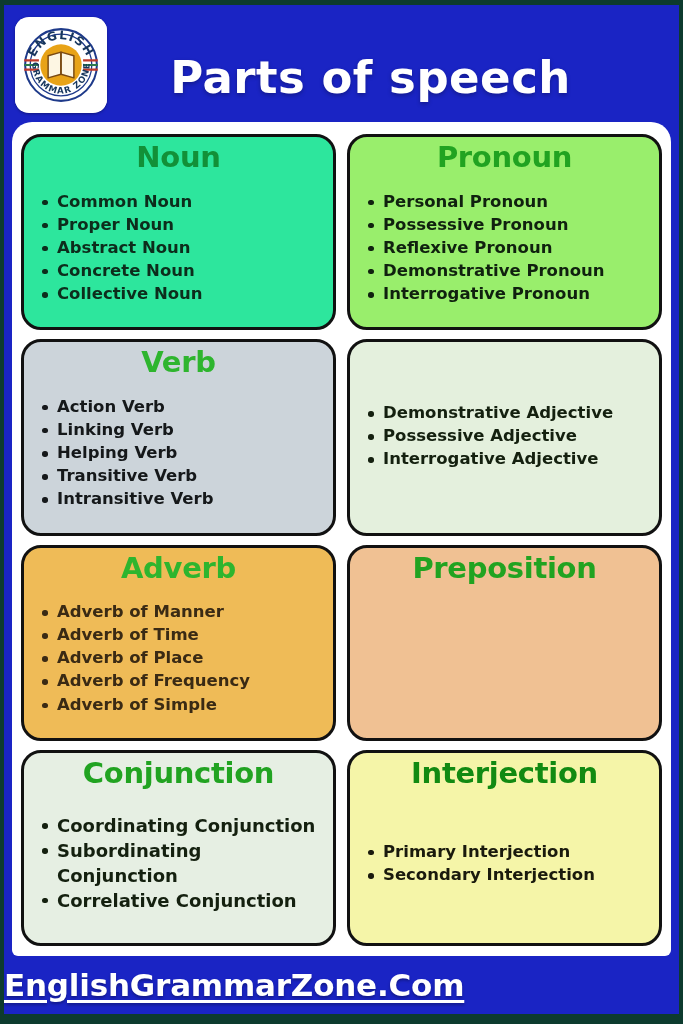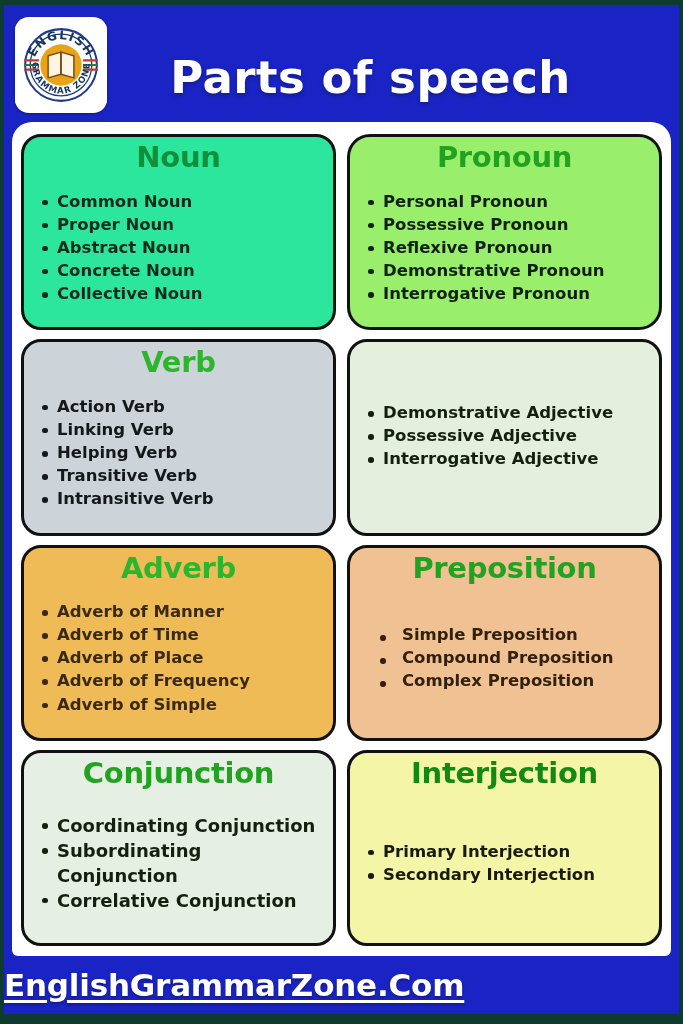--- a/index.html
+++ b/index.html
@@ -211,21 +211,21 @@
         <div class="card" style="background: rgb(45, 230, 157); border-color: rgb(17, 17, 17);">
           <div class="card-title" style="color: rgb(18, 144, 56);">Noun</div>
           <ul class="card-list" style="color: rgb(13, 45, 28);">
               <li>Common Noun</li>
               <li>Proper Noun</li>
               <li>Abstract Noun</li>
               <li>Concrete Noun</li>
               <li>Collective Noun</li>
             </ul>
         </div>
-        <div class="card" style="background: rgb(153, 238, 108); border-color: rgb(17, 17, 17); border-radius: 23px;">
+        <div class="card" style="background: rgb(153, 238, 108); border-color: rgb(17, 17, 17);">
           <div class="card-title" style="color: rgb(33, 163, 33);">Pronoun</div>
           <ul class="card-list" style="color: rgb(16, 33, 15);">
               <li>Personal Pronoun</li>
               <li>Possessive Pronoun</li>
               <li>Reflexive Pronoun</li>
               <li>Demonstrative Pronoun</li>
               <li>Interrogative Pronoun</li>
             </ul>
         </div>
       </div>
@@ -256,25 +256,20 @@
           <ul class="card-list" style="color: rgb(58, 42, 20);">
               <li>Adverb of Manner</li>
               <li>Adverb of Time</li>
               <li>Adverb of Place</li>
               <li>Adverb of Frequency</li>
               <li>Adverb of Simple</li>
             </ul>
         </div>
         <div class="card centered" style="background: rgb(240, 193, 147); border-color: rgb(17, 17, 17);">
           <div class="card-title" style="color: rgb(33, 163, 33);">Preposition</div>
-          <ul class="card-list" style="color: rgb(51, 33, 15);">
-              <li>Simple Preposition</li>
-              <li>Compound Preposition</li>
-              <li>Complex Preposition</li>
-            </ul>
         </div>
       </div>
 
       <div class="row">
         <div class="card tight" style="background: rgb(230, 239, 227); border-color: rgb(17, 17, 17);">
           <div class="card-title" style="color: rgb(33, 163, 33);">Conjunction</div>
           <ul class="card-list" style="color: rgb(20, 32, 15);">
               <li>Coordinating Conjunction</li>
               <li>Subordinating Conjunction</li>
               <li>Correlative Conjunction</li>

